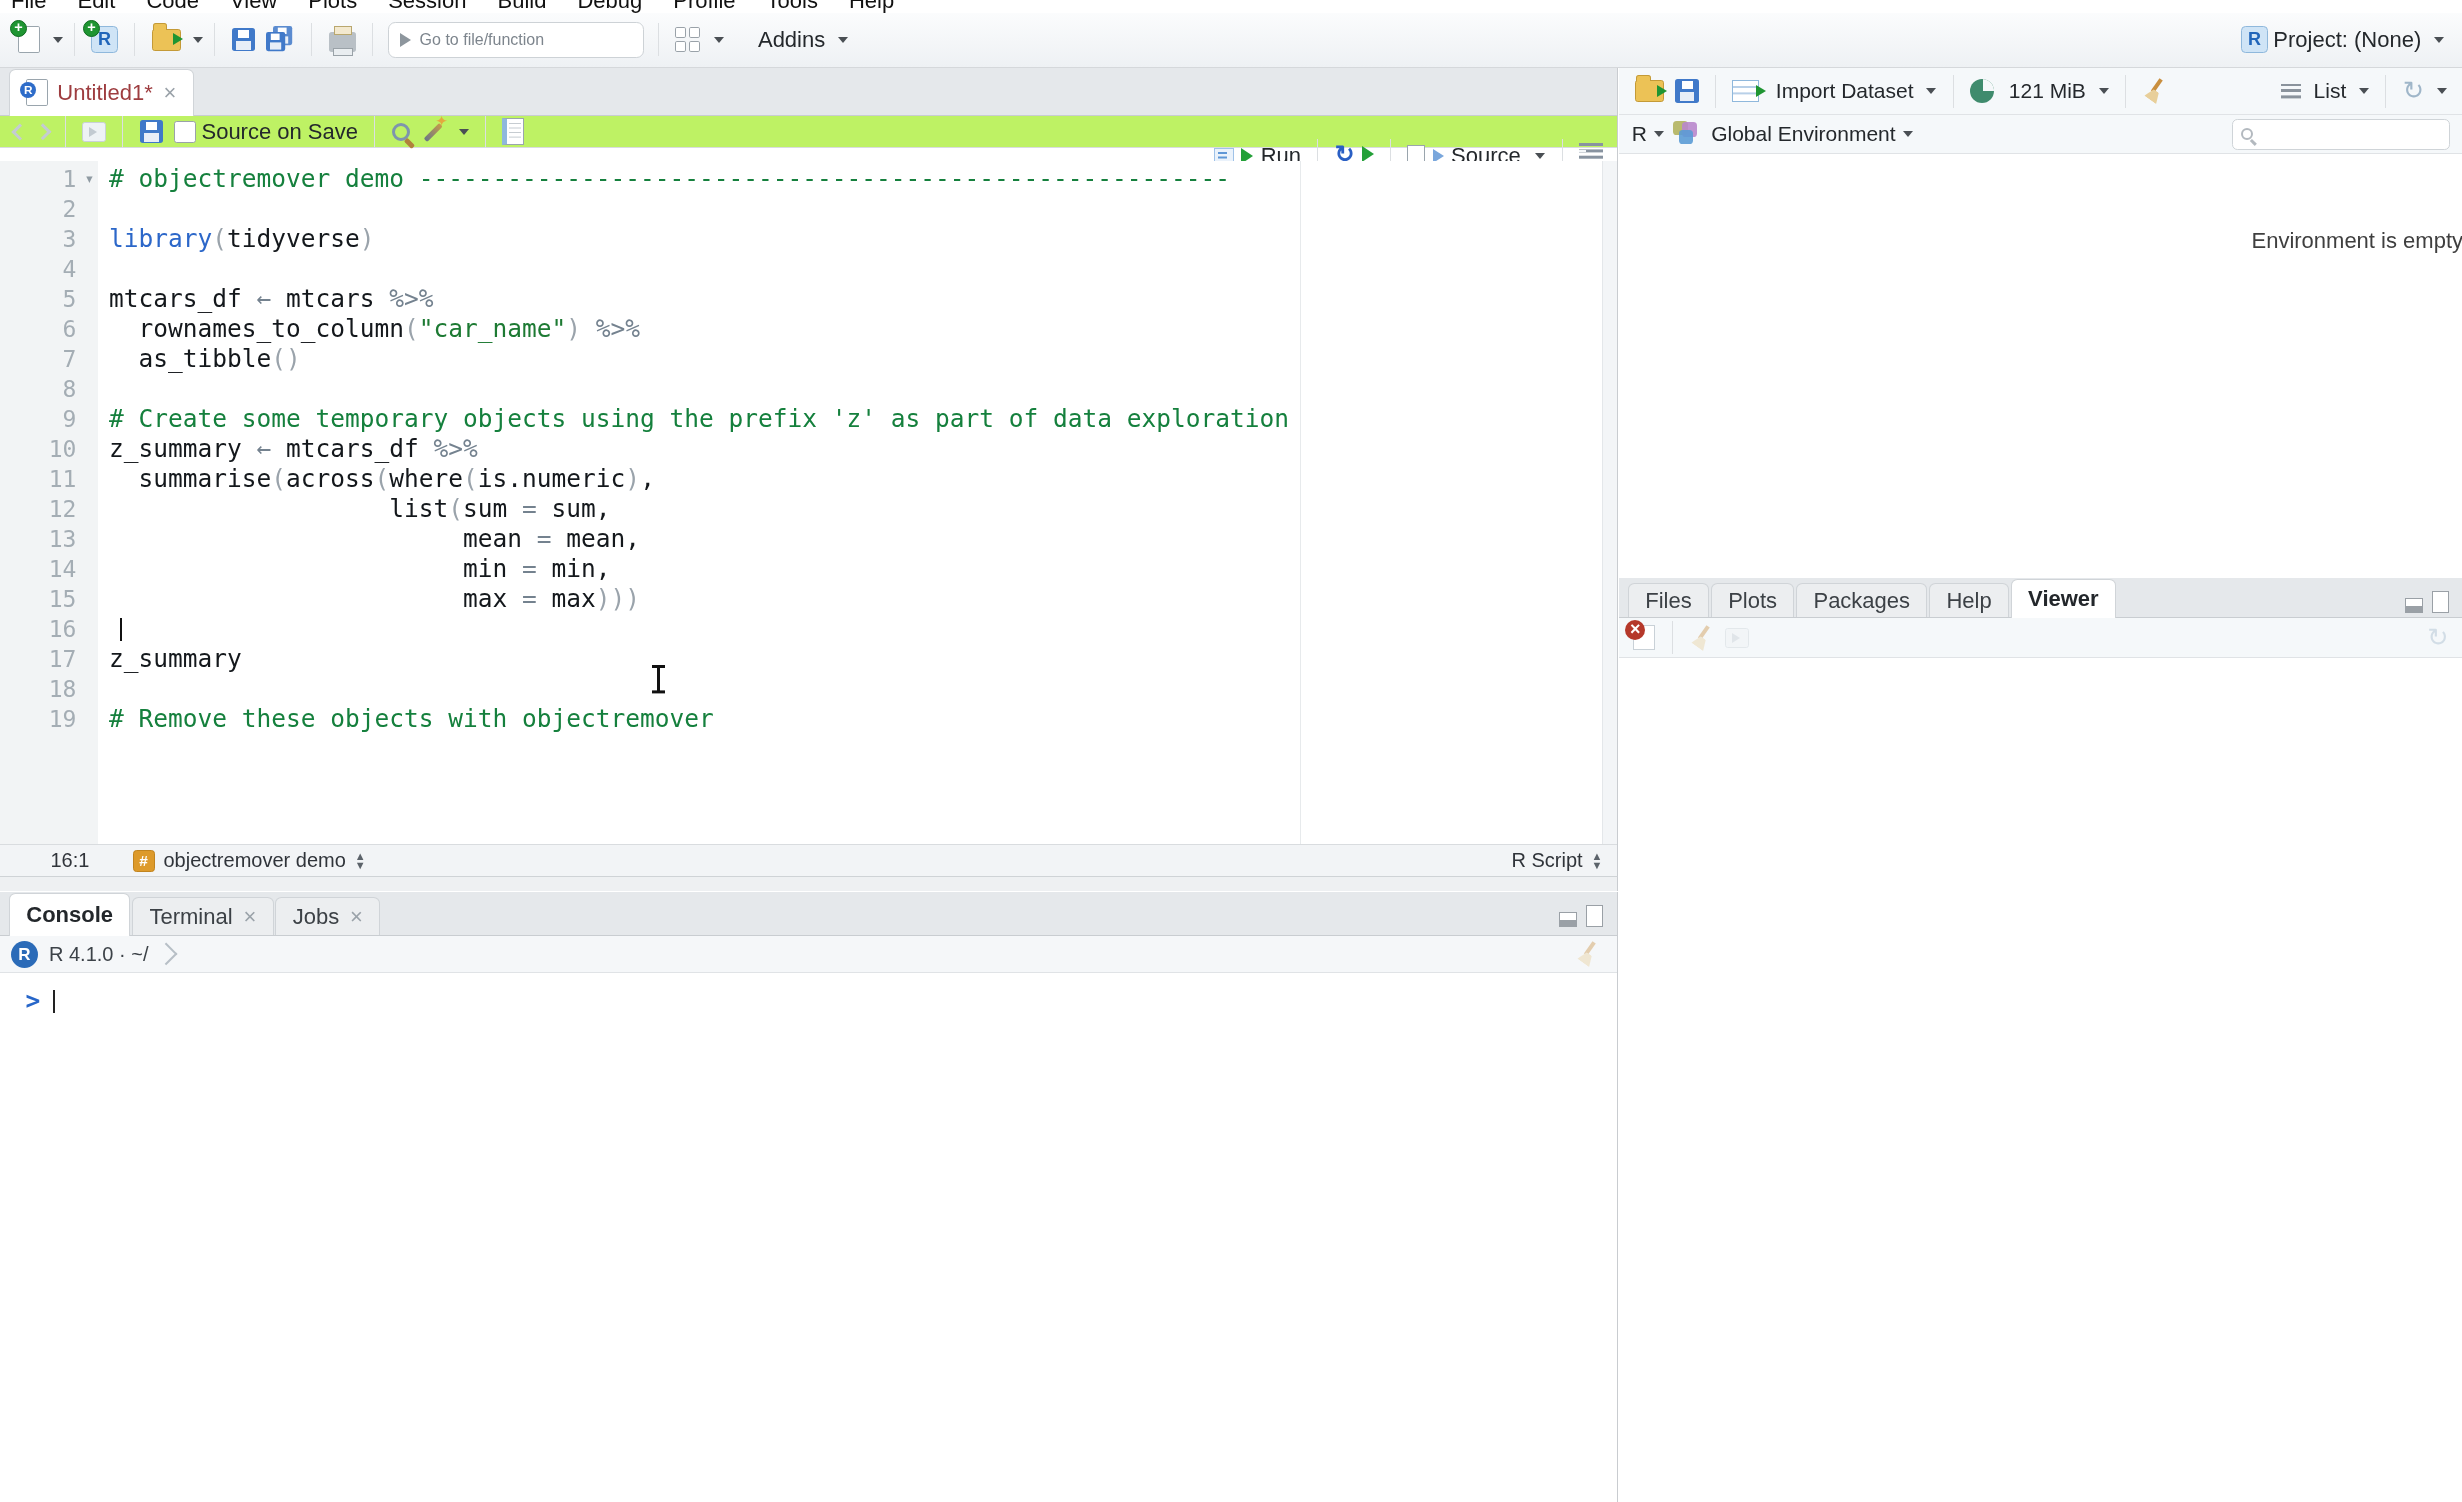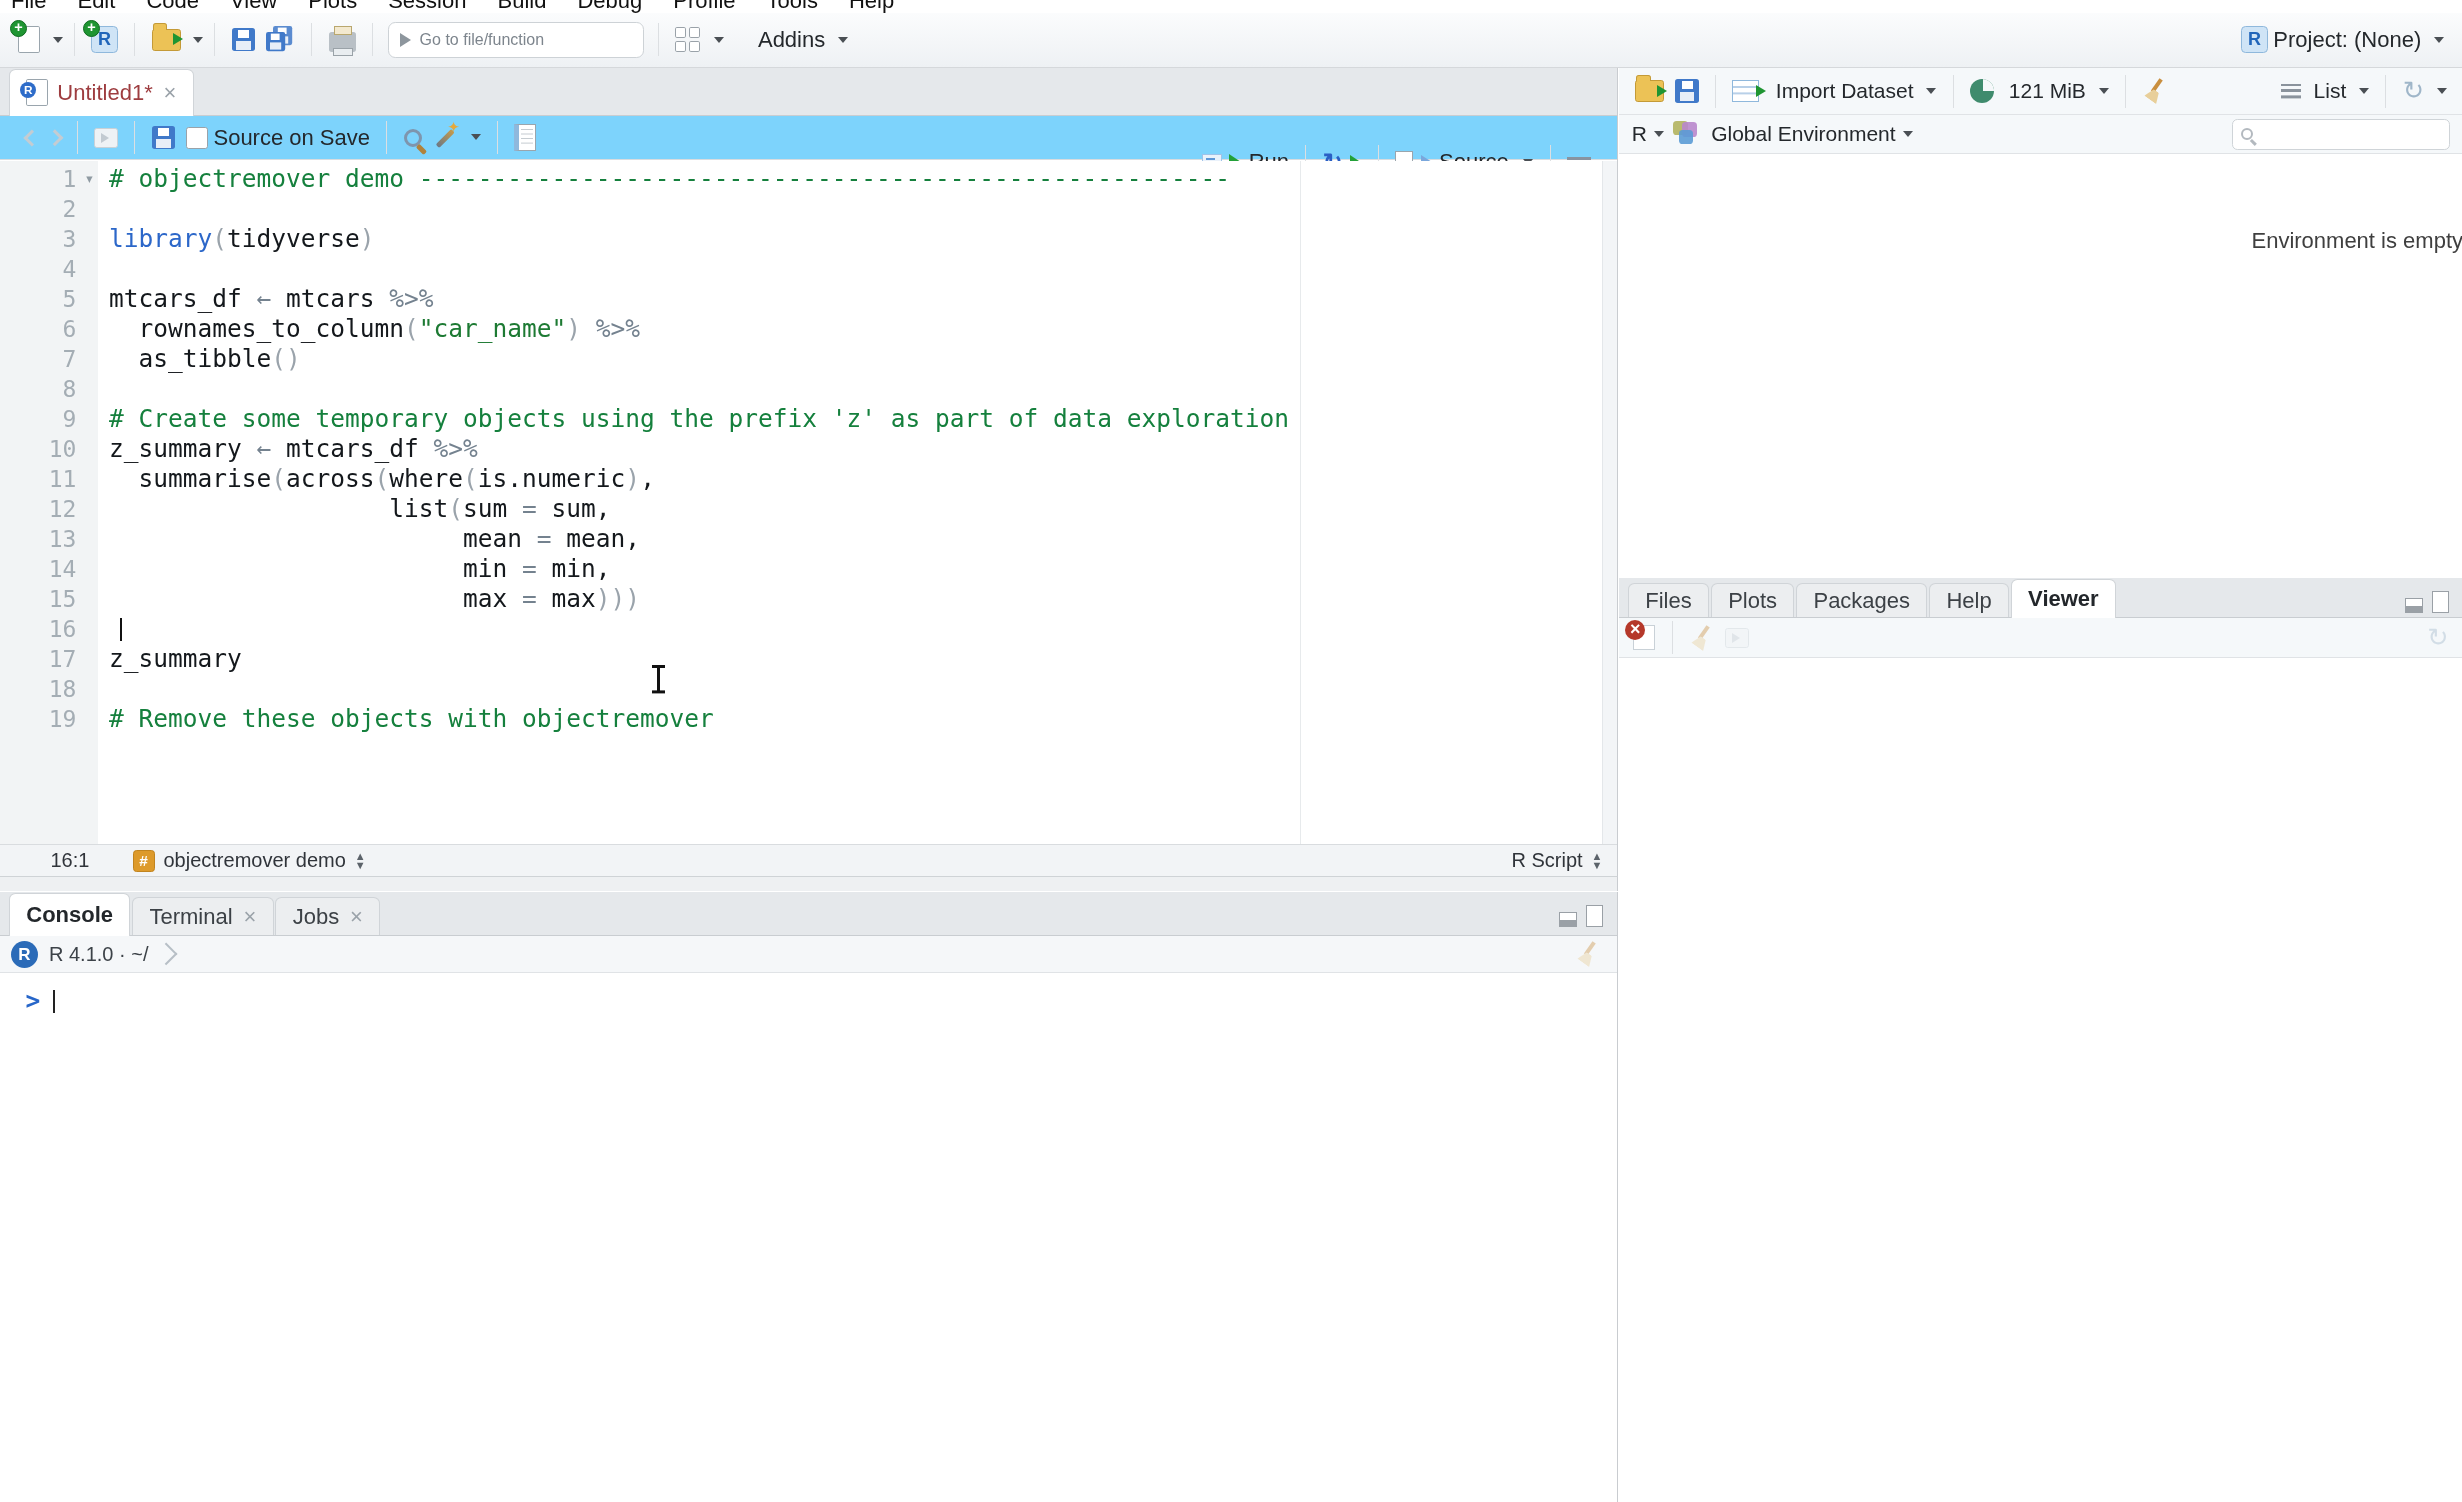--- a/index.html
+++ b/index.html
@@ -60,21 +60,21 @@
   .tab .x { color:#9aa2a9; font-size:22px; margin-left:1.8px; }
   .winbtns { position:absolute; right:14.5px; top:12.7px; display:flex; gap:9px; align-items:flex-end; }
   .win-min { width:18px; height:14.5px; border:1.8px solid #9aa0a6; background:#fff; position:relative; }
   .win-min::after { content:""; position:absolute; left:0; right:0; bottom:0; height:5.4px; background:#9aa0a6; }
   .win-max { width:16.3px; height:22px; border:1.8px solid #9aa0a6; background:#fff; }
   .icon-rdoc { width:22px; height:27px; background:#fff; border:1.8px solid #9aa5ad; border-radius:1.8px; position:relative; }
   .icon-rdoc i { position:absolute; left:-7.3px; top:1.8px; width:16.3px; height:16.3px; background:#2e6cc9; border-radius:50%; color:#fff; font-style:normal; font-weight:bold; font-size:11.8px; line-height:16.3px; text-align:center; }
   .modified { color:#9e3d40; }
 
   
-  .ed-toolbar { height:44px; background:#7dd3fc; border-bottom:0.9px solid #d9dcdf; display:flex; align-items:center; padding:0 21px; }
+  .ed-toolbar { height:32px; background:#bef264; border-bottom:0.9px solid #d9dcdf; display:flex; align-items:center; padding:0 9px; }
   .chev { width:11.8px; height:11.8px; border-left:3.6px solid #c4ccd2; border-bottom:3.6px solid #c4ccd2; }
   .chev.back { transform:rotate(45deg); }
   .chev.fwd  { transform:rotate(225deg); }
   .icon-popout { width:23.6px; height:20px; border:1.8px solid #c9d1d7; background:#eef2f5; border-radius:2.7px; position:relative; }
   .icon-popout::after { content:""; position:absolute; left:5.4px; top:4.5px; width:0; height:0; border-top:5.4px solid transparent; border-bottom:5.4px solid transparent; border-left:8.2px solid #c2cad1; }
   .checkbox { width:22px; height:22px; border:1.8px solid #9aa2a9; background:#fff; border-radius:2.7px; }
   .icon-mag { width:18px; height:18px; border:3.6px solid #7e95ad; border-radius:50%; position:relative; }
   .icon-mag::after { content:""; position:absolute; width:4.5px; height:11px; background:#b0823c; left:12.7px; top:12.7px; transform:rotate(-45deg); border-radius:1.8px; }
   .icon-wand { width:25.4px; height:25.4px; position:relative; }
   .icon-wand::before { content:""; position:absolute; left:1.8px; top:11px; width:22px; height:4.5px; background:linear-gradient(90deg,#6b7886,#c59a4a); transform:rotate(-45deg); border-radius:1.8px; }
@@ -282,21 +282,21 @@
           <span class="ic icon-mag"></span>
         </span>
       <span class="tbtn">
           <span class="ic icon-wand"></span>
           <span class="caret small"></span>
         </span>
       <span class="sep"></span>
       <span class="tbtn">
           <span class="ic icon-notebook"></span>
         </span>
-      <span style="margin-left:auto; display:flex; align-items:flex-end;margin-top:48px;">
+      <span style="margin-left:auto; display:flex; align-items:flex-start;margin-top:48px;">
         <span class="tbtn runblk">
           <span class="ic icon-runsrc"></span>
           <span class="tri-green"></span>
           <span class="tlabel">Run</span>
         </span>
         <span class="sep"></span>
         <span class="tbtn runblk">
           <span class="icon-rerun">↻</span>
           <span class="tri-green"></span>
         </span>

